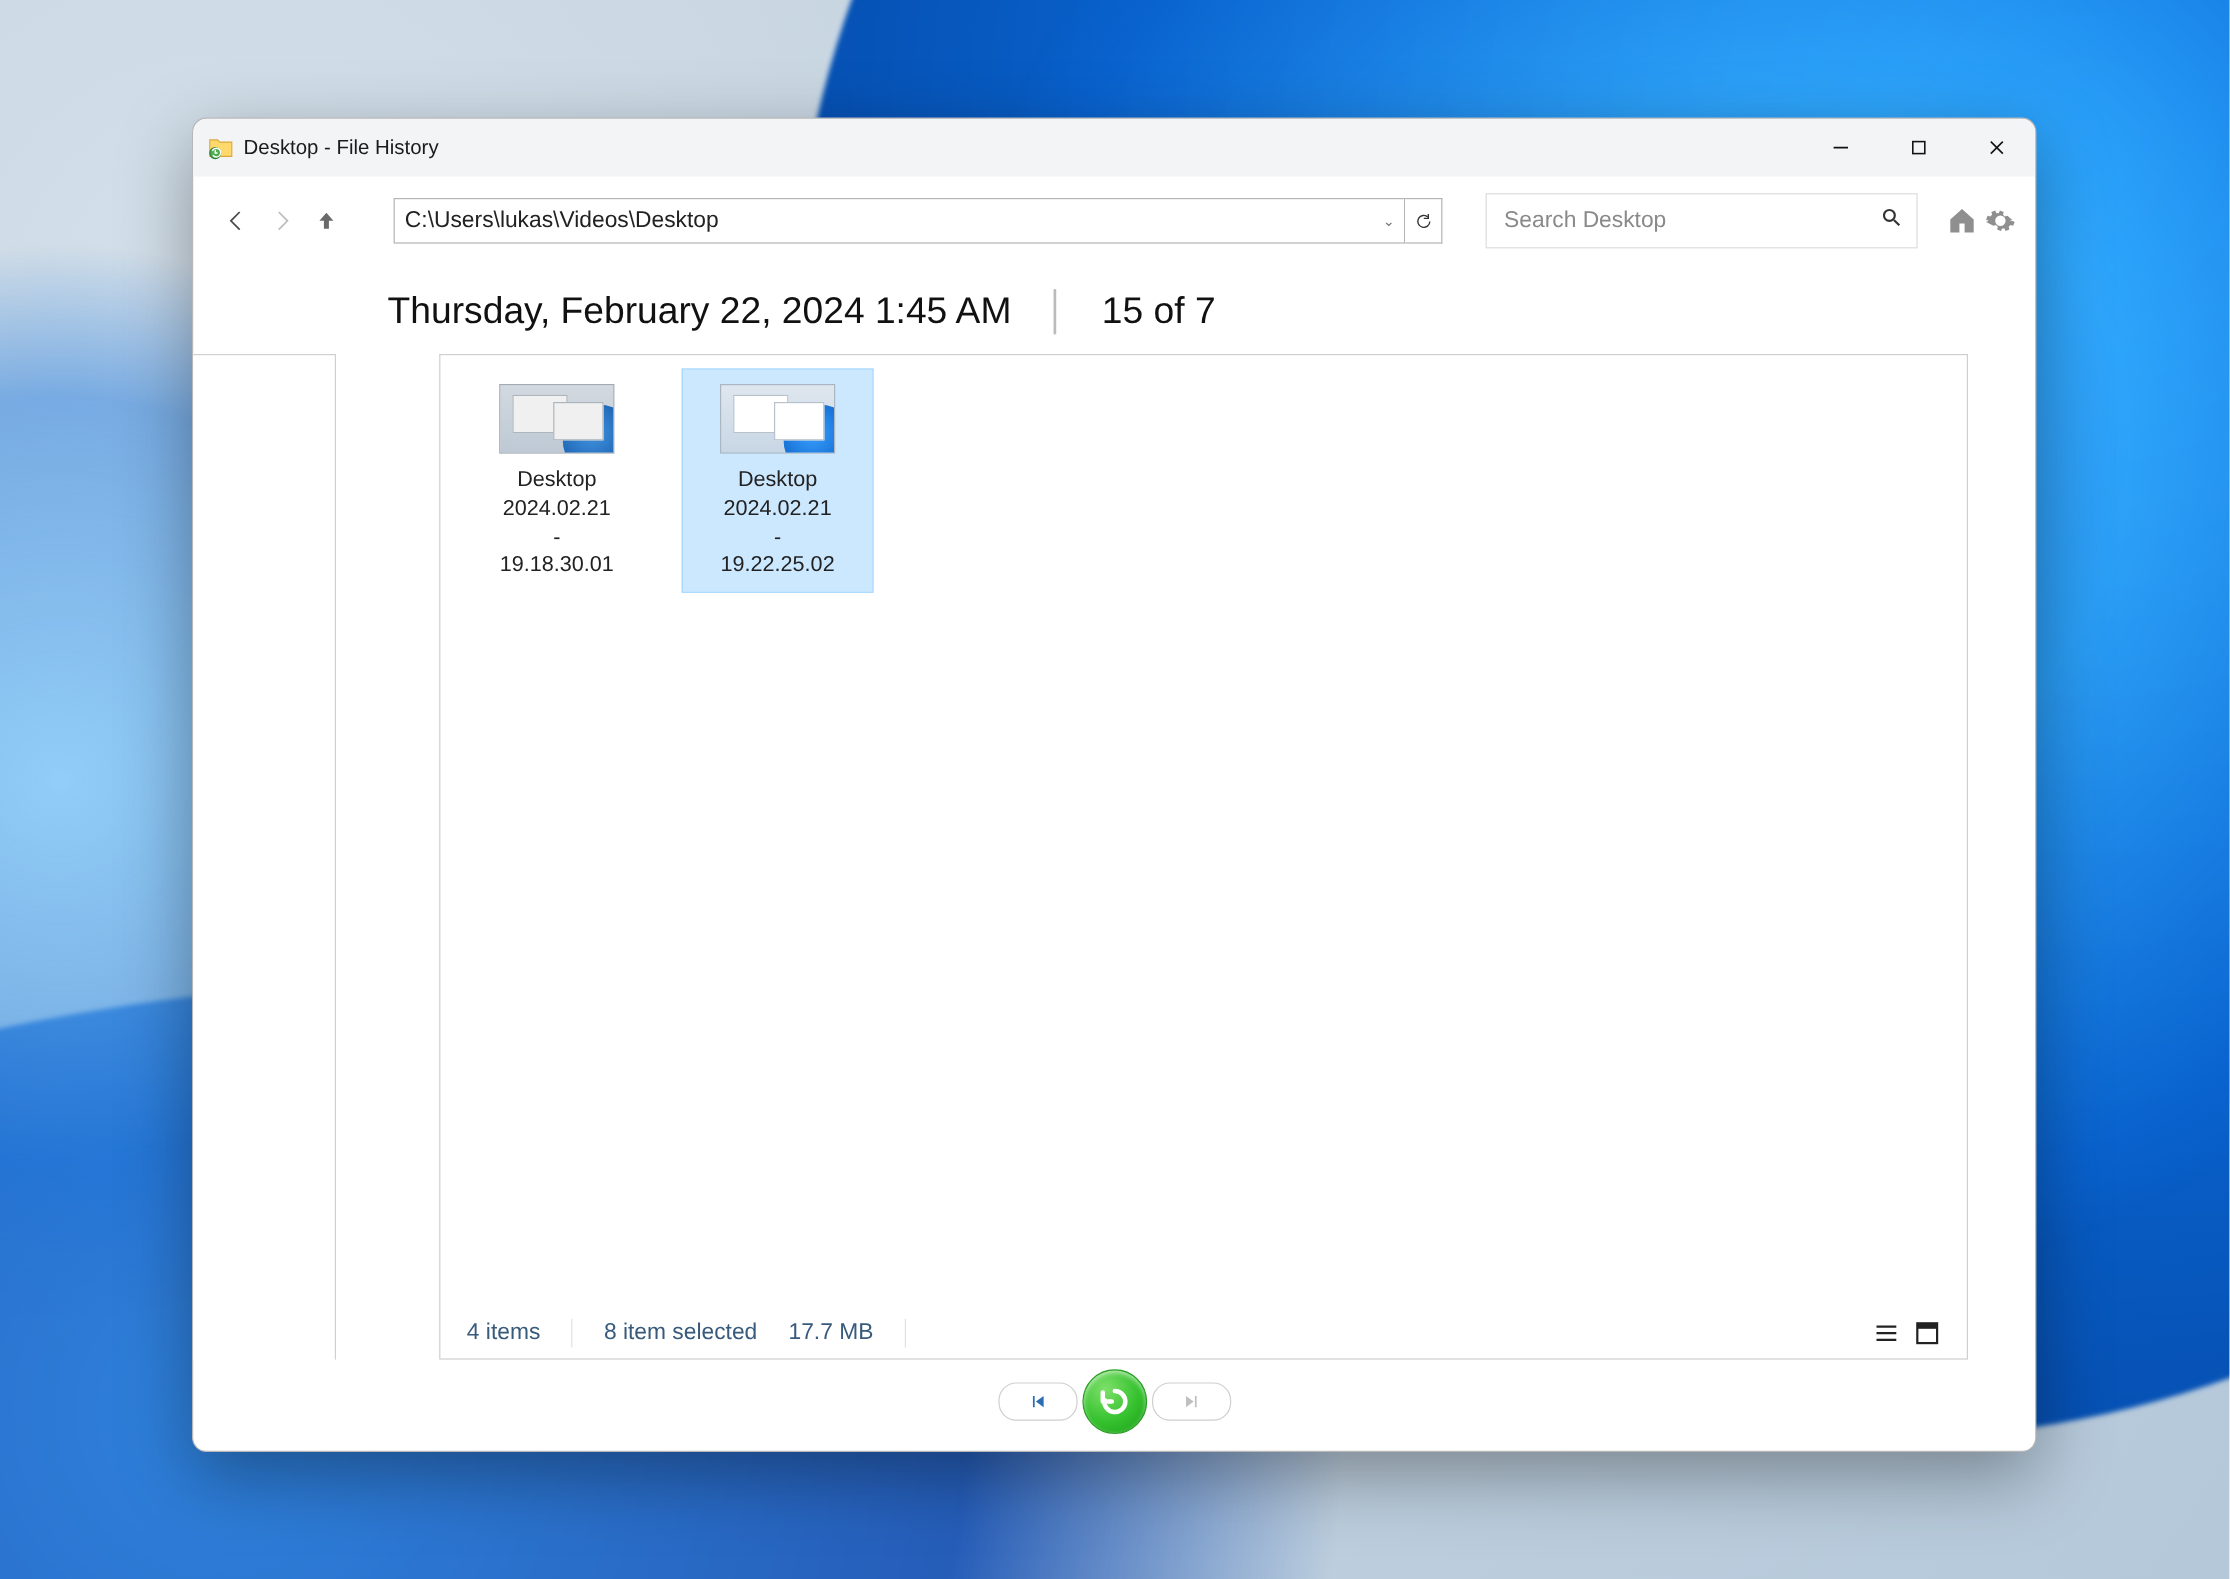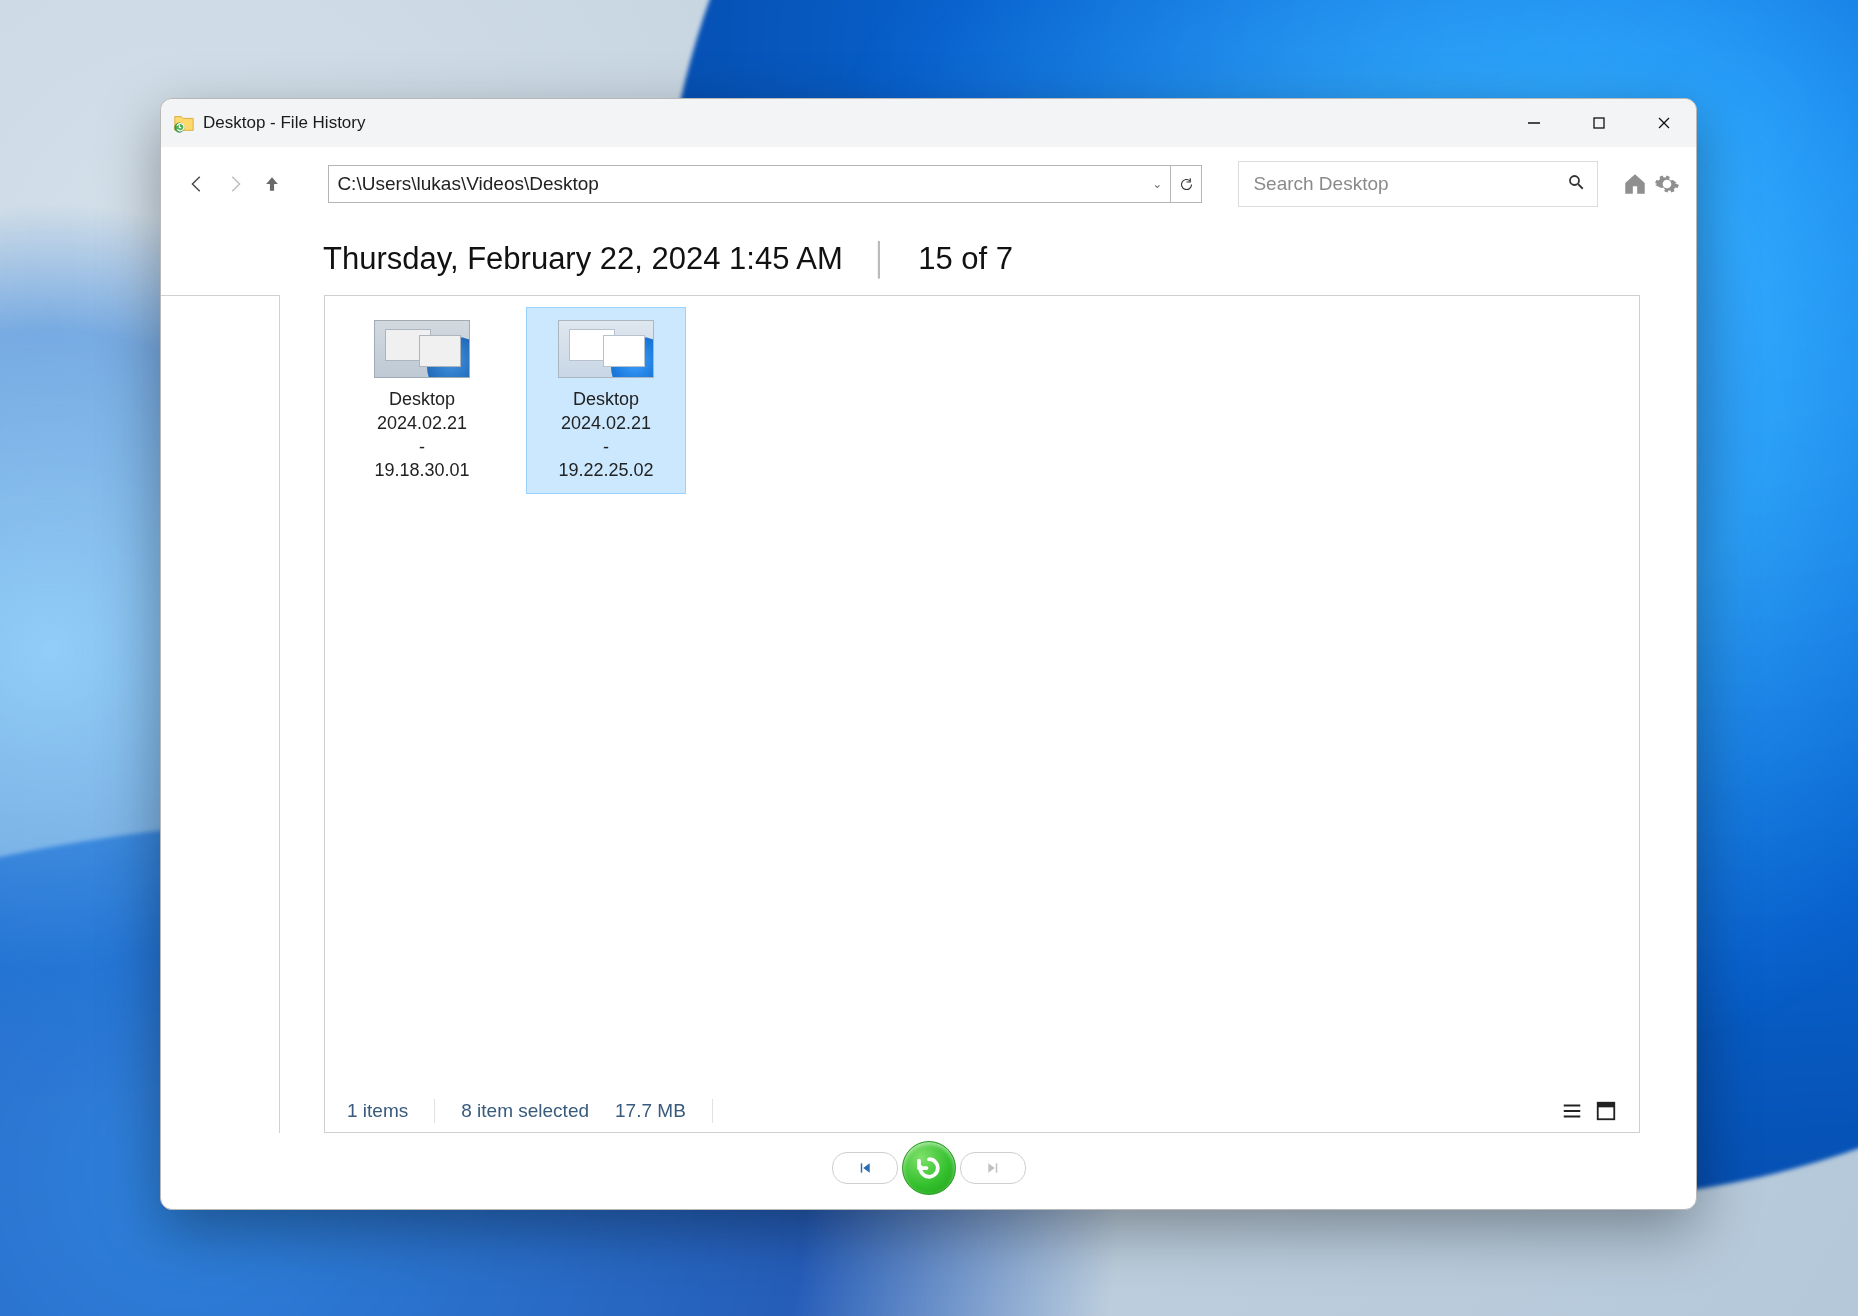--- a/index.html
+++ b/index.html
@@ -148,20 +148,21 @@
     align-items:flex-end;
     gap: 28px;
   }
   .heading-sep { color:#bbb; font-weight:300; }
 
   
   .content-row {
     flex:1;
     display:flex;
     padding-left:0;
+    gap:42px;
   }
   .side-panel {
     width: 118px;
     border-top:1px solid #d0d0d0;
     border-right:1px solid #d0d0d0;
     background:#fff;
   }
   .file-panel-outer {
     flex:1;
     padding-right: 56px;
@@ -383,21 +384,21 @@
                   <div class="bloom-mini"></div>
                 </div>
               <div>Desktop</div>
               <div>2024.02.21</div>
               <div>-</div>
               <div>19.22.25.02</div>
             </div>
           </div>
 
           <div class="status-bar">
-            <span>1 items</span>
+            <span>4 items</span>
             <span class="sep"></span>
             <span>8 item selected</span>
             <span>17.7 MB</span>
             <span class="sep"></span>
             <div class="right">
               <span class="view-ico">
                 <svg width="22" height="22" viewBox="0 0 24 24">
                     <line x1="3" y1="6" x2="21" y2="6" stroke="currentColor" stroke-width="2"></line>
                     <line x1="3" y1="12" x2="21" y2="12" stroke="currentColor" stroke-width="2"></line>
                     <line x1="3" y1="18" x2="21" y2="18" stroke="currentColor" stroke-width="2"></line>

